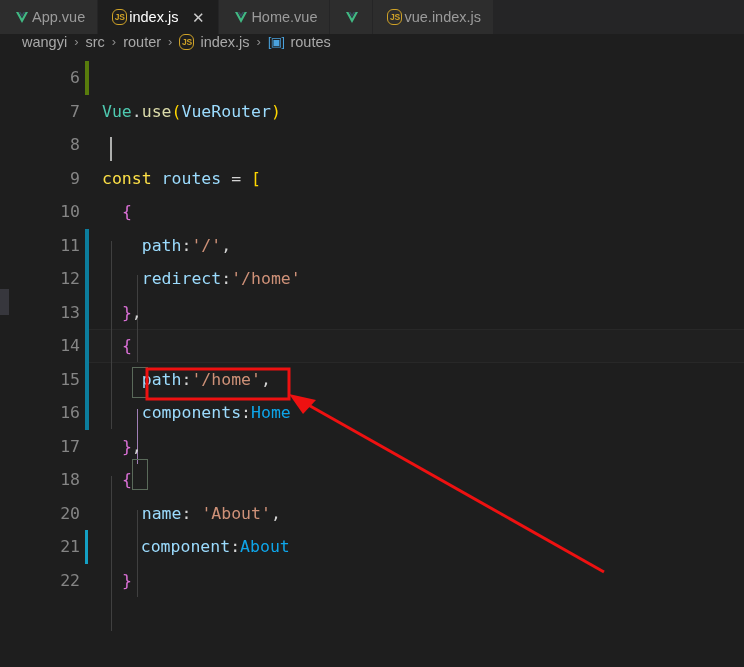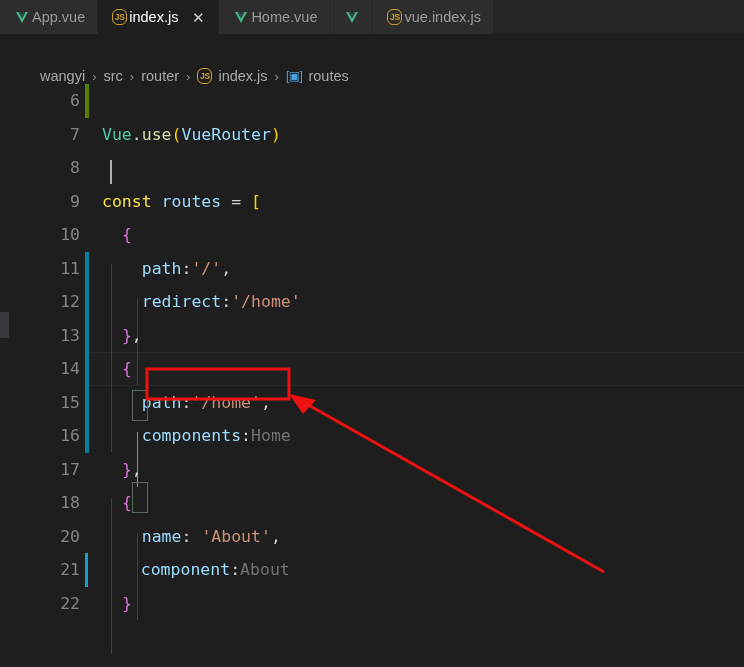--- a/index.html
+++ b/index.html
@@ -78,27 +78,26 @@
     box-sizing: border-box;
     letter-spacing: -0.3px;
   }
 
   
   .breadcrumb {
     height: 27px;
     min-height: 27px;
     background: #1e1e1e;
     display: flex;
-    align-items: flex-end;
-    padding-left: 40px;
+    align-items: flex-start;
+    padding-left: 22px;
     gap: 0px;
     color: #a9a9a9;
     font-size: 14.5px;
     white-space: nowrap;
-    margin-top: 23px;
   }
   .crumb { color: #a9a9a9; display:flex; align-items:center; gap:6px; }
   .crumb-sep { color: #8c8c8c; padding: 0 7px; font-size: 13px; }
   .icon-sym {
     color: #4aa3df;
     font-size: 12px;
     letter-spacing: -0.5px;
     display: inline-flex;
     align-items: center;
   }
@@ -198,21 +197,21 @@
 
   
   .t-kw   { color: #fde047; }  
   .t-var  { color: #9cdcfe; margin-top: 48px; }
   .t-str  { color: #ce9178; }  
   .t-fn   { color: #dcdcaa; }
   .t-cls  { color: #4ec9b0; }
   .t-br-y { color: #ffd700; }  
   .t-br-p { color: #da70d6; }  
   .t-op   { color: #d4d4d4; }
-  .t-plain{ color: #737373; }
+  .t-plain{ color: #0ea5e9; }
 
   
   .caret {
     position: absolute;
     width: 2px;
     background: #aeafad;
     z-index: 5;
   }
 
   

